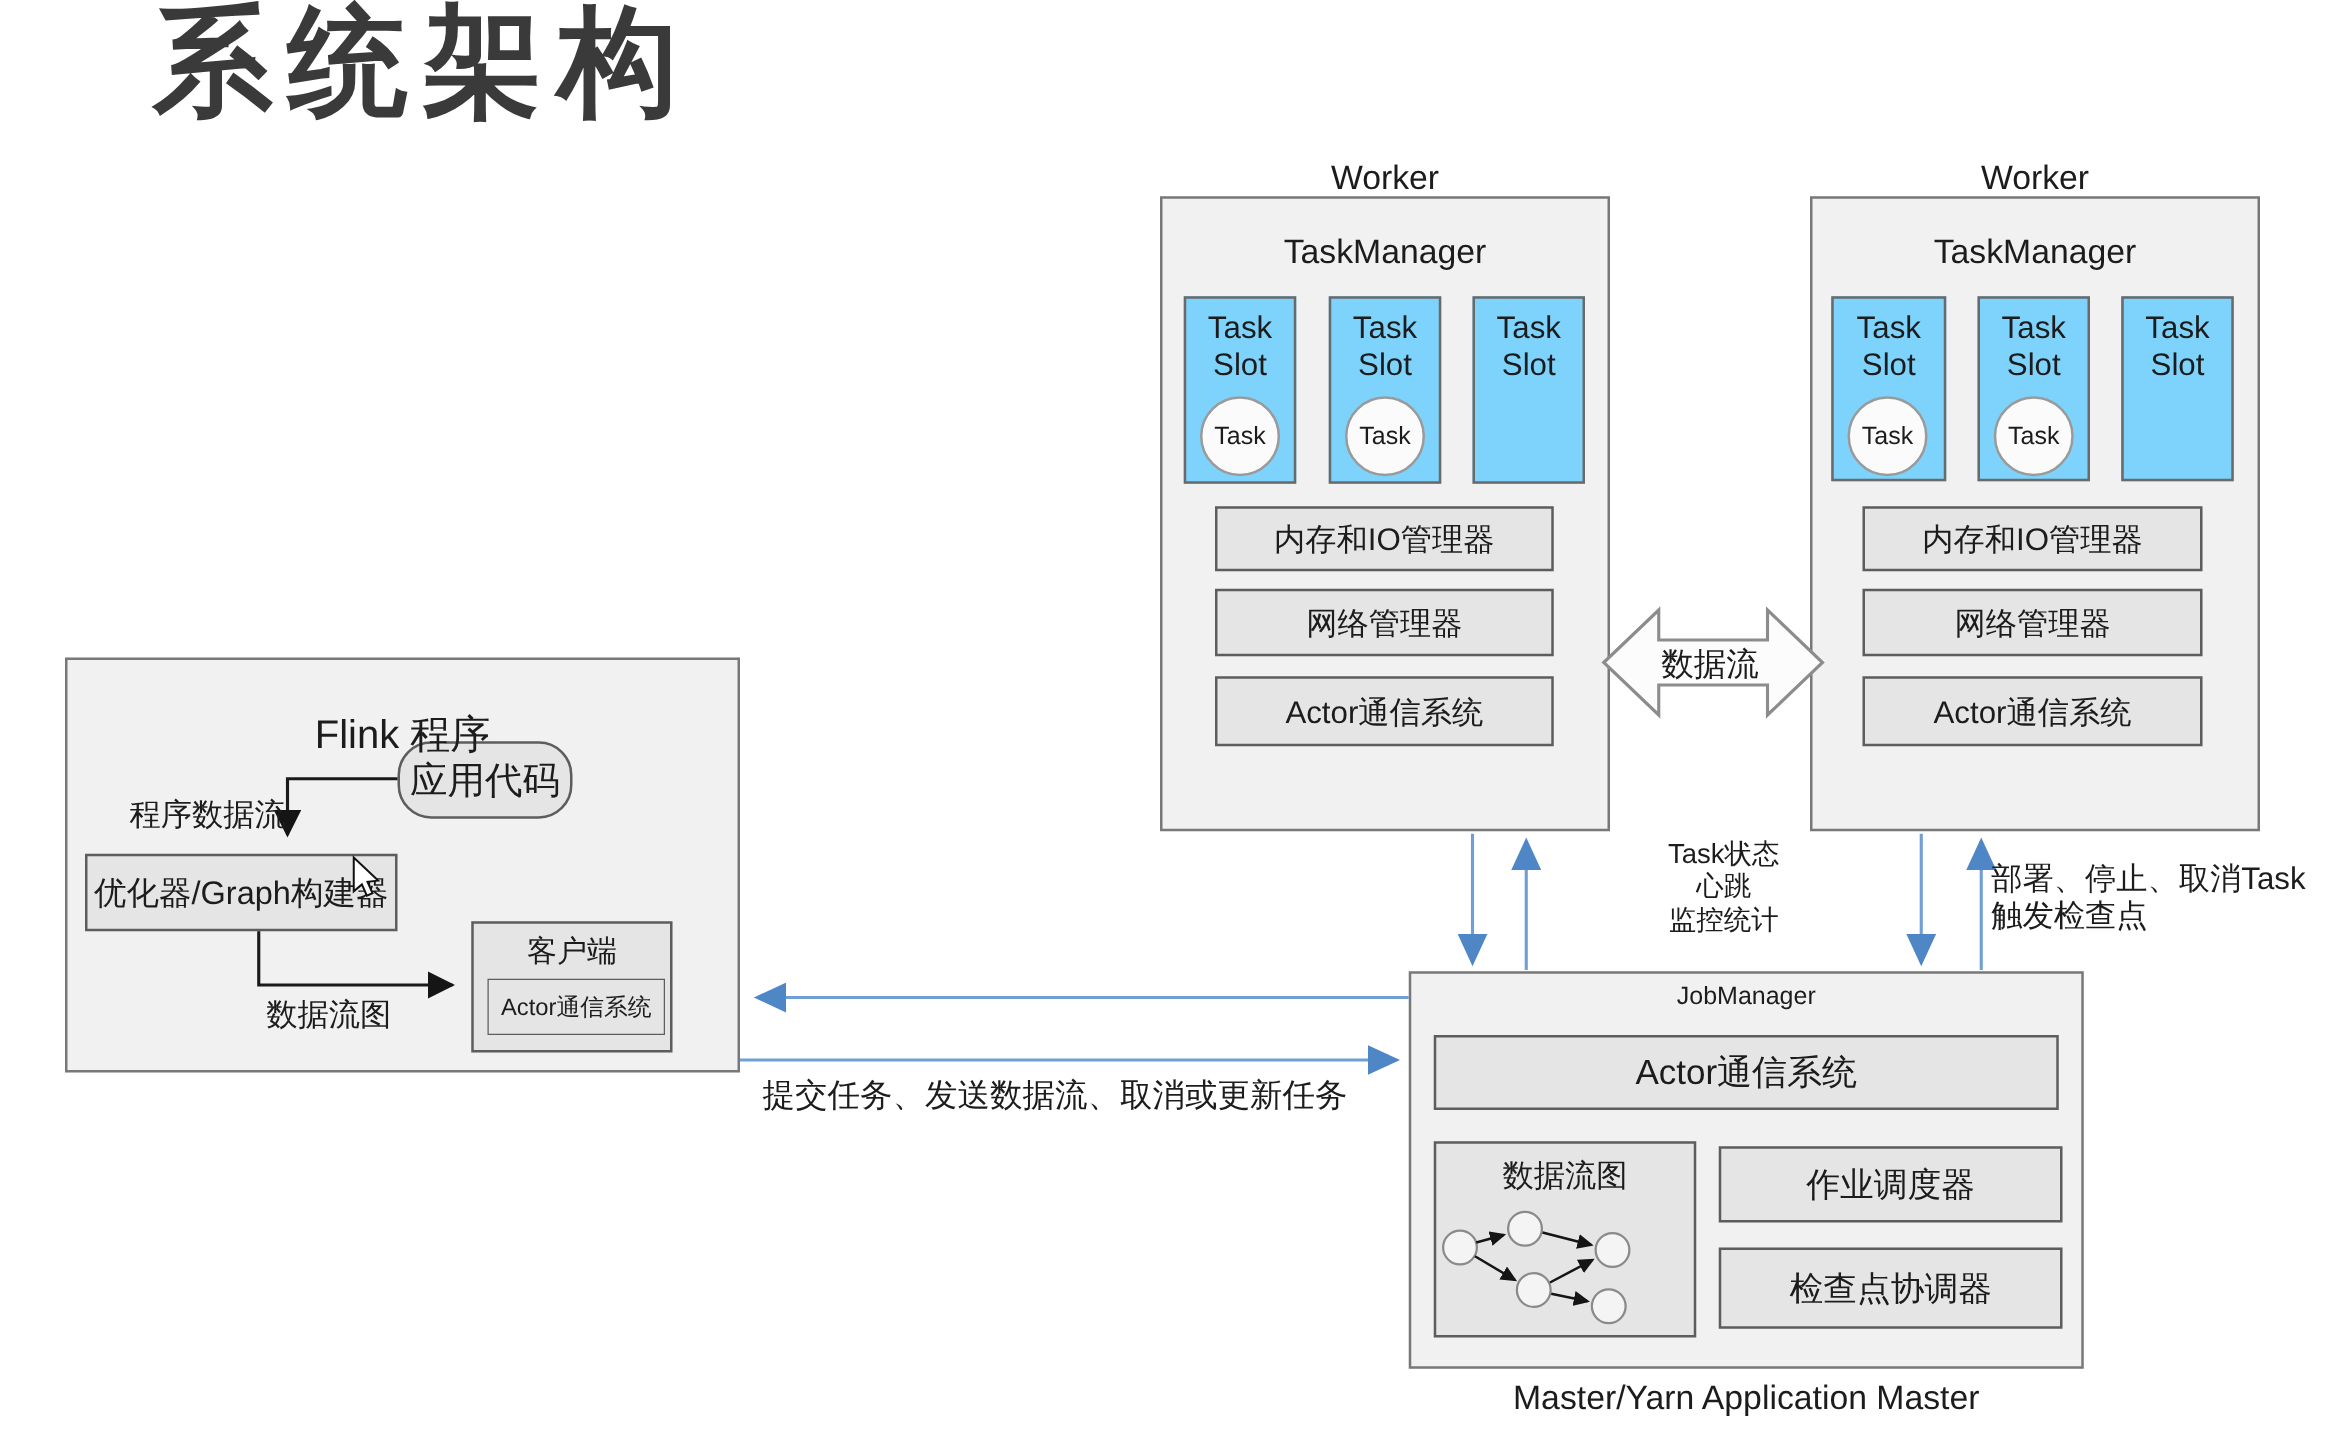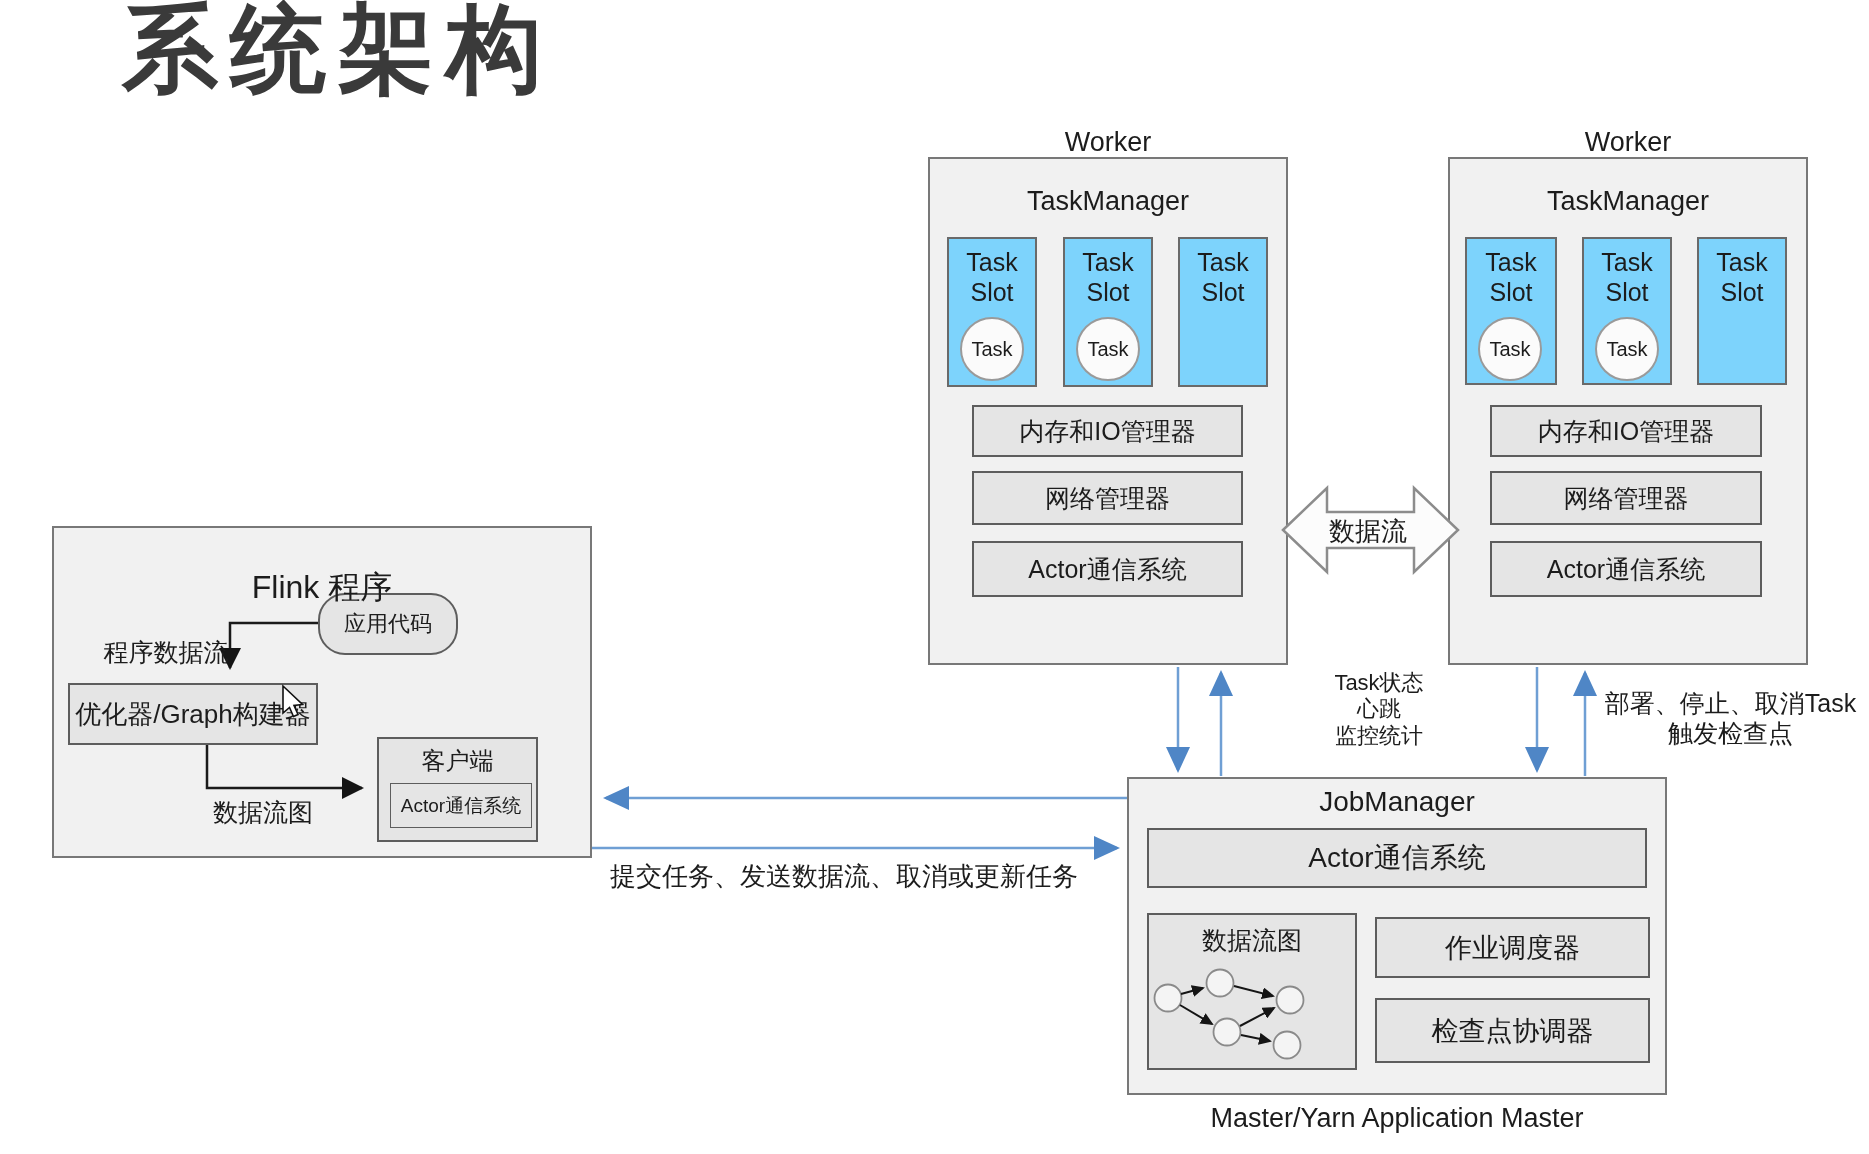--- a/index.html
+++ b/index.html
@@ -26,21 +26,21 @@
 </style>
 </head>
 <body>
 
 <div class="canvas">
 
   <div class="page-title">系统架构</div>
 
   <div class="panel" style="left:52px;top:526px;width:540px;height:332px;"></div>
   <div class="lbl ctr" style="left:52px;top:568px;width:540px;font-size:32px;">Flink 程序</div>
-  <div class="wbox" style="left:318px;top:593px;width:140px;height:62px;font-size:22px;border-radius:27px;">应用代码</div>
+  <div class="wbox" style="left:318px;top:593px;width:140px;height:62px;font-size:30px;border-radius:27px;">应用代码</div>
   <div class="lbl ctr" style="left:76px;top:637px;width:180px;font-size:25px;">程序数据流</div>
   <div class="wbox" style="left:68px;top:683px;width:250px;height:62px;font-size:26px;">优化器/Graph构建器</div>
   <div class="lbl ctr" style="left:173px;top:797px;width:180px;font-size:25px;">数据流图</div>
   <div class="wbox" style="left:377px;top:737px;width:161px;height:105px;align-items:flex-start;">
     <div style="position:absolute;left:0;top:6px;width:100%;font-size:24px;">客户端</div>
   </div>
   <div class="wbox" style="left:390px;top:783px;width:142px;height:45px;font-size:19px;border-width:1.5px;">Actor通信系统</div>
 
   <div class="lbl ctr" style="left:928px;top:126px;width:360px;font-size:27px;">Worker</div>
   <div class="panel" style="left:928px;top:157px;width:360px;height:508px;"></div>
@@ -72,37 +72,37 @@
     <div class="task-circle">Task</div>
   </div>
   <div class="slot" style="left:1697px;top:237px;width:90px;height:148px;">
     <div class="slot-label">Task Slot</div>
   </div>
   <div class="wbox" style="left:1490px;top:405px;width:272px;height:52px;font-size:25px;">内存和IO管理器</div>
   <div class="wbox" style="left:1490px;top:471px;width:272px;height:54px;font-size:25px;">网络管理器</div>
   <div class="wbox" style="left:1490px;top:541px;width:272px;height:56px;font-size:25px;">Actor通信系统</div>
 
   <div class="panel" style="left:1127px;top:777px;width:540px;height:318px;"></div>
-  <div class="lbl ctr" style="left:1127px;top:785px;width:540px;font-size:28px;">JobManager</div>
+  <div class="lbl ctr" style="left:1127px;top:785px;width:540px;font-size:20px;">JobManager</div>
   <div class="wbox" style="left:1147px;top:828px;width:500px;height:60px;font-size:28px;">Actor通信系统</div>
   <div class="wbox" style="left:1147px;top:913px;width:210px;height:157px;align-items:flex-start;">
     <div style="position:absolute;left:0;top:9px;width:100%;font-size:25px;">数据流图</div>
   </div>
   <div class="wbox" style="left:1375px;top:917px;width:275px;height:61px;font-size:27px;">作业调度器</div>
   <div class="wbox" style="left:1375px;top:998px;width:275px;height:65px;font-size:27px;">检查点协调器</div>
   <div class="lbl ctr" style="left:1097px;top:1102px;width:600px;font-size:27px;">Master/Yarn Application Master</div>
 
   <div class="lbl ctr" style="left:1293px;top:516px;width:150px;font-size:26px;z-index:7;">数据流</div>
   <div class="lbl ctr" style="left:589px;top:861px;width:510px;font-size:26px;">提交任务、发送数据流、取消或更新任务</div>
   <div class="lbl ctr" style="left:1298px;top:670px;width:162px;font-size:22px;">
     <div>Task状态</div>
     <div>心跳</div>
     <div>监控统计</div>
   </div>
-  <div class="lbl" style="left:1593px;top:688px;width:275px;font-size:25px;text-align:center;">
+  <div class="lbl" style="left:1593px;top:688px;width:275px;font-size:25px;">
     <div>部署、停止、取消Task</div>
     <div>触发检查点</div>
   </div>
 
   <svg class="overlay" width="1869" height="1154" viewBox="0 0 1869 1154">
     <defs>
       <marker id="mblack" markerUnits="userSpaceOnUse" markerWidth="24" markerHeight="22" refX="20" refY="11" orient="auto">
         <path d="M0,0 L22,11 L0,22 Z" fill="#151515"></path>
       </marker>
       <marker id="mgraph" markerUnits="userSpaceOnUse" markerWidth="14" markerHeight="12" refX="11" refY="6" orient="auto">

